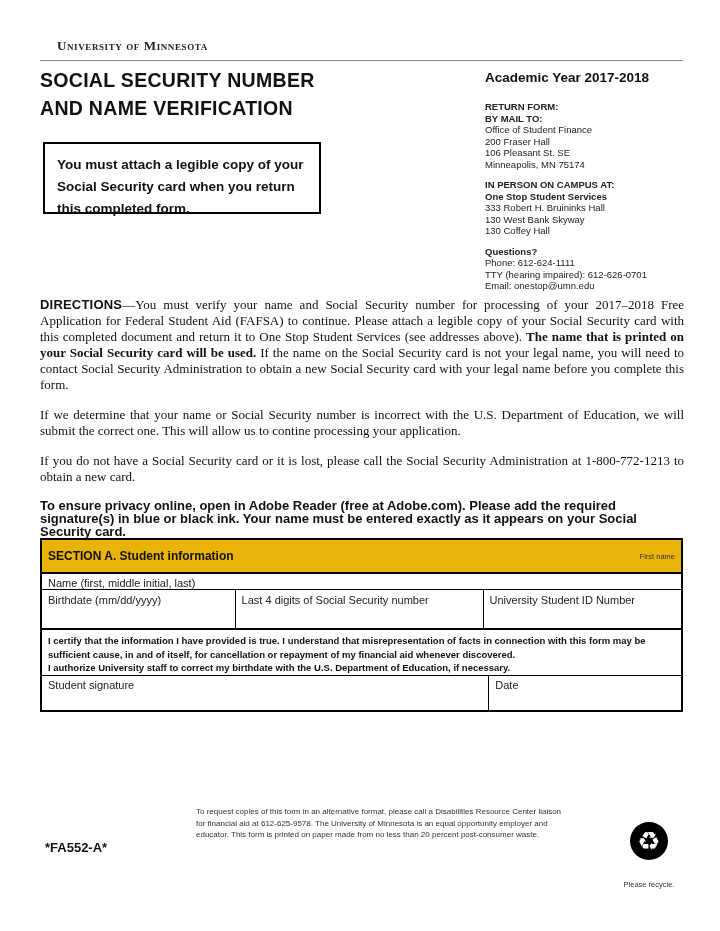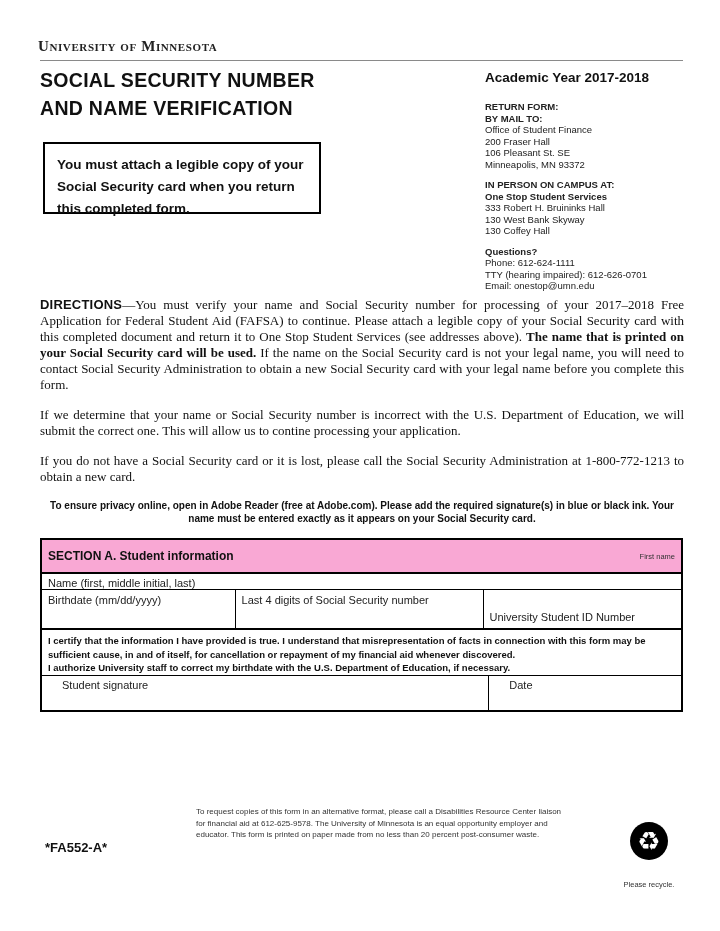--- a/index.html
+++ b/index.html
@@ -4,23 +4,23 @@
 <style>
   * { margin:0; padding:0; box-sizing:border-box; }
   html,body { background:#e8e8e8; }
   .page {
     position:relative; width:720px; height:931px; background:#ffffff;
     font-family:"Liberation Sans", sans-serif; color:#1a1a1a; overflow:hidden;
     margin:0 auto;
   }
   
   .wordmark {
-    position:absolute; left:38px; top:38px;
+    position:absolute; left:57px; top:38px;
     font-family:"Liberation Serif", serif; font-variant:small-caps;
-    font-size:15px; font-weight:600; letter-spacing:0.6px; color:#222;
+    font-size:13px; font-weight:600; letter-spacing:0.6px; color:#222;
   }
   .top-rule {
     position:absolute; left:40px; top:60px; width:643px; height:0;
     border-top:1.5px solid #8a8a8a;
   }
   .doc-title {
     position:absolute; left:40px; top:66px; width:420px;
     font-size:19.5px; font-weight:bold; line-height:28px; letter-spacing:0.3px; color:#111;
   }
   .academic-year {
@@ -47,48 +47,48 @@
     font-family:"Liberation Serif", serif; font-size:13px; line-height:16px;
     text-align:justify; color:#111;
   }
   .directions p { margin:0 0 14px 0; }
   .directions .dir-label {
     font-family:"Liberation Sans", sans-serif; font-weight:bold; font-size:13px;
     letter-spacing:0.2px;
   }
   .directions .bold-serif { font-weight:bold; }
   .privacy-note {
-    font-family:"Liberation Sans", sans-serif; font-size:10px; font-weight:bold;
-    line-height:13px; text-align:center; margin-top:10px; color:#111;
+    font-family:"Liberation Sans", sans-serif; font-size:13px; font-weight:bold;
+    line-height:13px; text-align:left; margin-top:10px; color:#111;
   }
   
   .form-table {
     position:absolute; left:40px; top:538px; width:643px;
     border:2px solid #000; font-size:11px; color:#222;
   }
   .sec-header {
     display:flex; justify-content:space-between; align-items:center;
-    height:14px; background:#f9a8d4; border-bottom:2px solid #000;
+    height:14px; background:#eab308; border-bottom:2px solid #000;
     padding:16px 6px; font-size:12px; font-weight:bold; color:#111;
   }
   .sec-header .small-right { font-size:7.5px; font-weight:normal; color:#333; }
   .row-name { height:16px; padding:3px 6px; border-bottom:1.5px solid #000; }
   .row-fields { display:flex; height:40px; border-bottom:2px solid #000; }
   .row-fields .cell { padding:4px 6px; border-right:1.5px solid #000; }
-  .row-fields .cell:last-child { border-right:none;margin-top:17px; }
+  .row-fields .cell:last-child { border-right:none; }
   .cell-birthdate { width:30.3%; }
   .cell-ssn { width:38.8%; }
   .cell-stuid { width:30.9%; }
   .sec-header-b { border-top:0; }
   .row-cert {
     padding:4px 6px 6px 6px; height:46px; border-bottom:1.5px solid #000;
     font-size:9.5px; font-weight:bold; line-height:13.5px; color:#111;
   }
   .row-sig { display:flex; height:34px; }
-  .row-sig .cell { padding:3px 20px; }
+  .row-sig .cell { padding:3px 6px; }
   .cell-signature { width:70%; border-right:1.5px solid #000; }
   .cell-date { width:30%; }
   
   .form-code {
     position:absolute; left:45px; top:840px;
     font-size:13px; font-weight:bold; color:#111;
   }
   .footer-note {
     position:absolute; left:196px; top:806px; width:366px;
     font-size:8px; line-height:11.5px; color:#333;
@@ -120,21 +120,21 @@
     <span>You must attach a legible copy of your Social Security card when you return this completed form.</span>
   </div>
 
   <div class="return-info">
     <div class="grp">
       <div class="b">RETURN FORM:</div>
       <div class="b">BY MAIL TO:</div>
       <div>Office of Student Finance</div>
       <div>200 Fraser Hall</div>
       <div>106 Pleasant St. SE</div>
-      <div>Minneapolis, MN 93372</div>
+      <div>Minneapolis, MN 75174</div>
     </div>
     <div class="grp">
       <div class="b">IN PERSON ON CAMPUS AT:</div>
       <div class="b">One Stop Student Services</div>
       <div>333 Robert H. Bruininks Hall</div>
       <div>130 West Bank Skyway</div>
       <div>130 Coffey Hall</div>
     </div>
     <div class="grp">
       <div class="b">Questions?</div>

